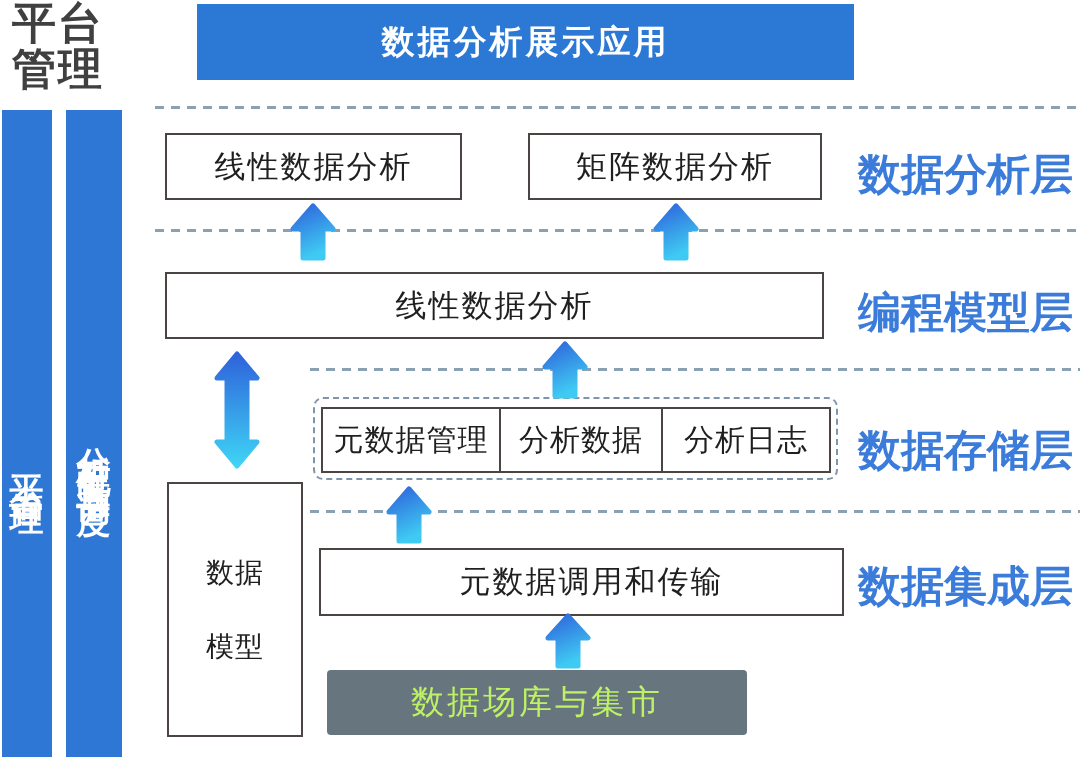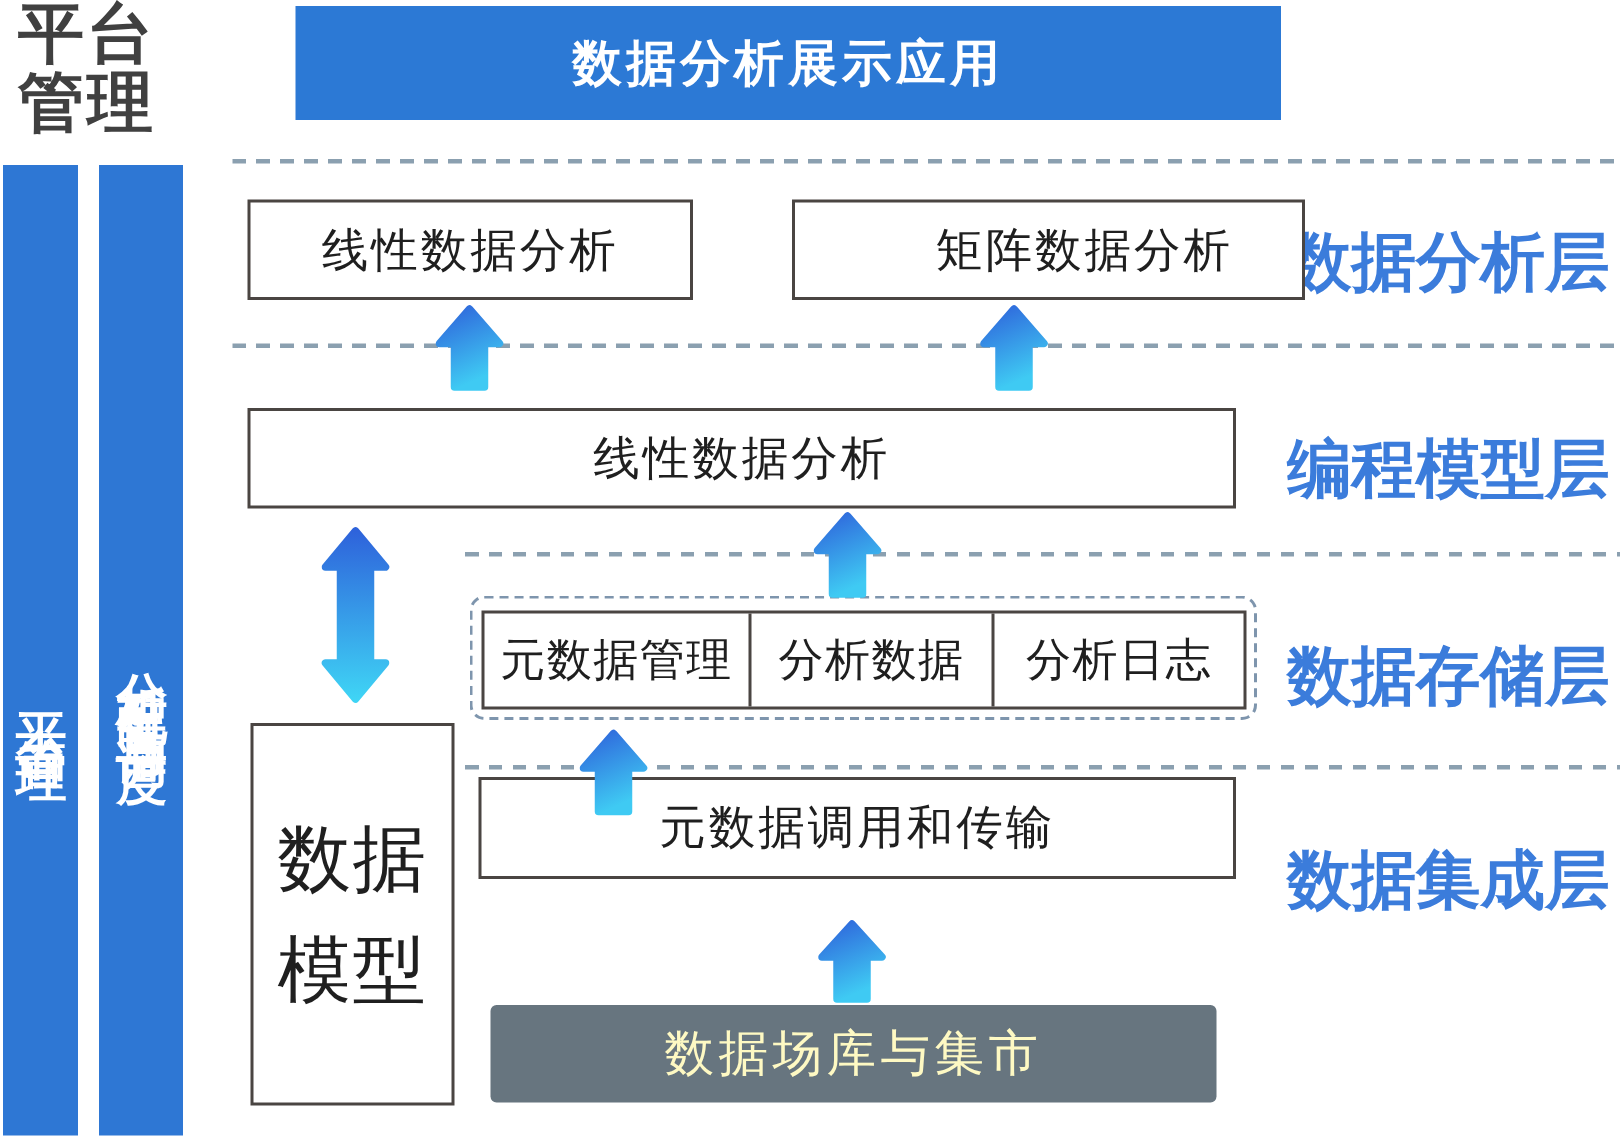--- a/index.html
+++ b/index.html
@@ -48,49 +48,49 @@
     position:absolute;left:858px;width:212px;height:46px;
     color:var(--c-label,#3b7cdb);font-size:43px;font-weight:bold;white-space:nowrap;
   }
   
   .node{
     position:absolute;background:#fff;border:2px solid var(--c-border,#4a4542);
     display:flex;align-items:center;justify-content:center;
     font-size:31px;color:#1f1f1f;letter-spacing:2px;z-index:2;
   }
   .node-linear{left:165px;top:133px;width:293px;height:63px;}
-  .node-matrix{left:528px;top:133px;width:290px;height:63px;padding-left:48px;}
+  .node-matrix{left:528px;top:133px;width:290px;height:63px;}
   .node-prog{left:165px;top:272px;width:655px;height:63px;}
-  .node-integration{left:319px;top:518px;width:501px;height:64px;}
+  .node-integration{left:319px;top:548px;width:501px;height:64px;padding-left:20px;}
   .node-datamodel{left:167px;top:482px;width:132px;height:251px;
-    flex-direction:column;font-size:49px;line-height:50px;letter-spacing:1px;gap:24px;}
+    flex-direction:column;font-size:28px;line-height:50px;letter-spacing:1px;gap:24px;}
   
   .storage-group{
     position:absolute;left:313px;top:397px;width:521px;height:79px;
     border:2px dashed var(--c-groupDash,#7e95ad);border-radius:10px;z-index:2;
     background:#fff;
   }
   .storage-table{
     position:absolute;left:6px;top:8px;width:506px;height:62px;
     border:2px solid var(--c-border,#4a4542);display:flex;background:#fff;
   }
   .storage-cell{
     display:flex;align-items:center;justify-content:center;
     font-size:30px;color:#1f1f1f;letter-spacing:1px;
   }
   .storage-cell + .storage-cell{border-left:2px solid var(--c-border,#4a4542);}
   .cell0{width:176px;}
   .cell1{width:160px;flex:0 0 auto;}
   .cell2{flex:1;}
   
   .gray-box{
-    position:absolute;left:327px;top:670px;width:484px;height:65px;
+    position:absolute;left:327px;top:670px;width:420px;height:65px;
     background:var(--c-grayBox,#67757f);border-radius:4px;
     display:flex;align-items:center;justify-content:center;
-    color:#fef9c3;font-size:33px;letter-spacing:3px;z-index:2;
+    color:#bef264;font-size:33px;letter-spacing:3px;z-index:2;
   }
   
   .arrow{position:absolute;z-index:3;}
   .ar1{left:290px;top:202px;}
   .ar2{left:653px;top:202px;}
   .ar3{left:542px;top:340px;}
   .ar4{left:386px;top:485px;}
   .ar5{left:545px;top:612px;}
   .ardouble{left:214px;top:350px;}
 </style>

